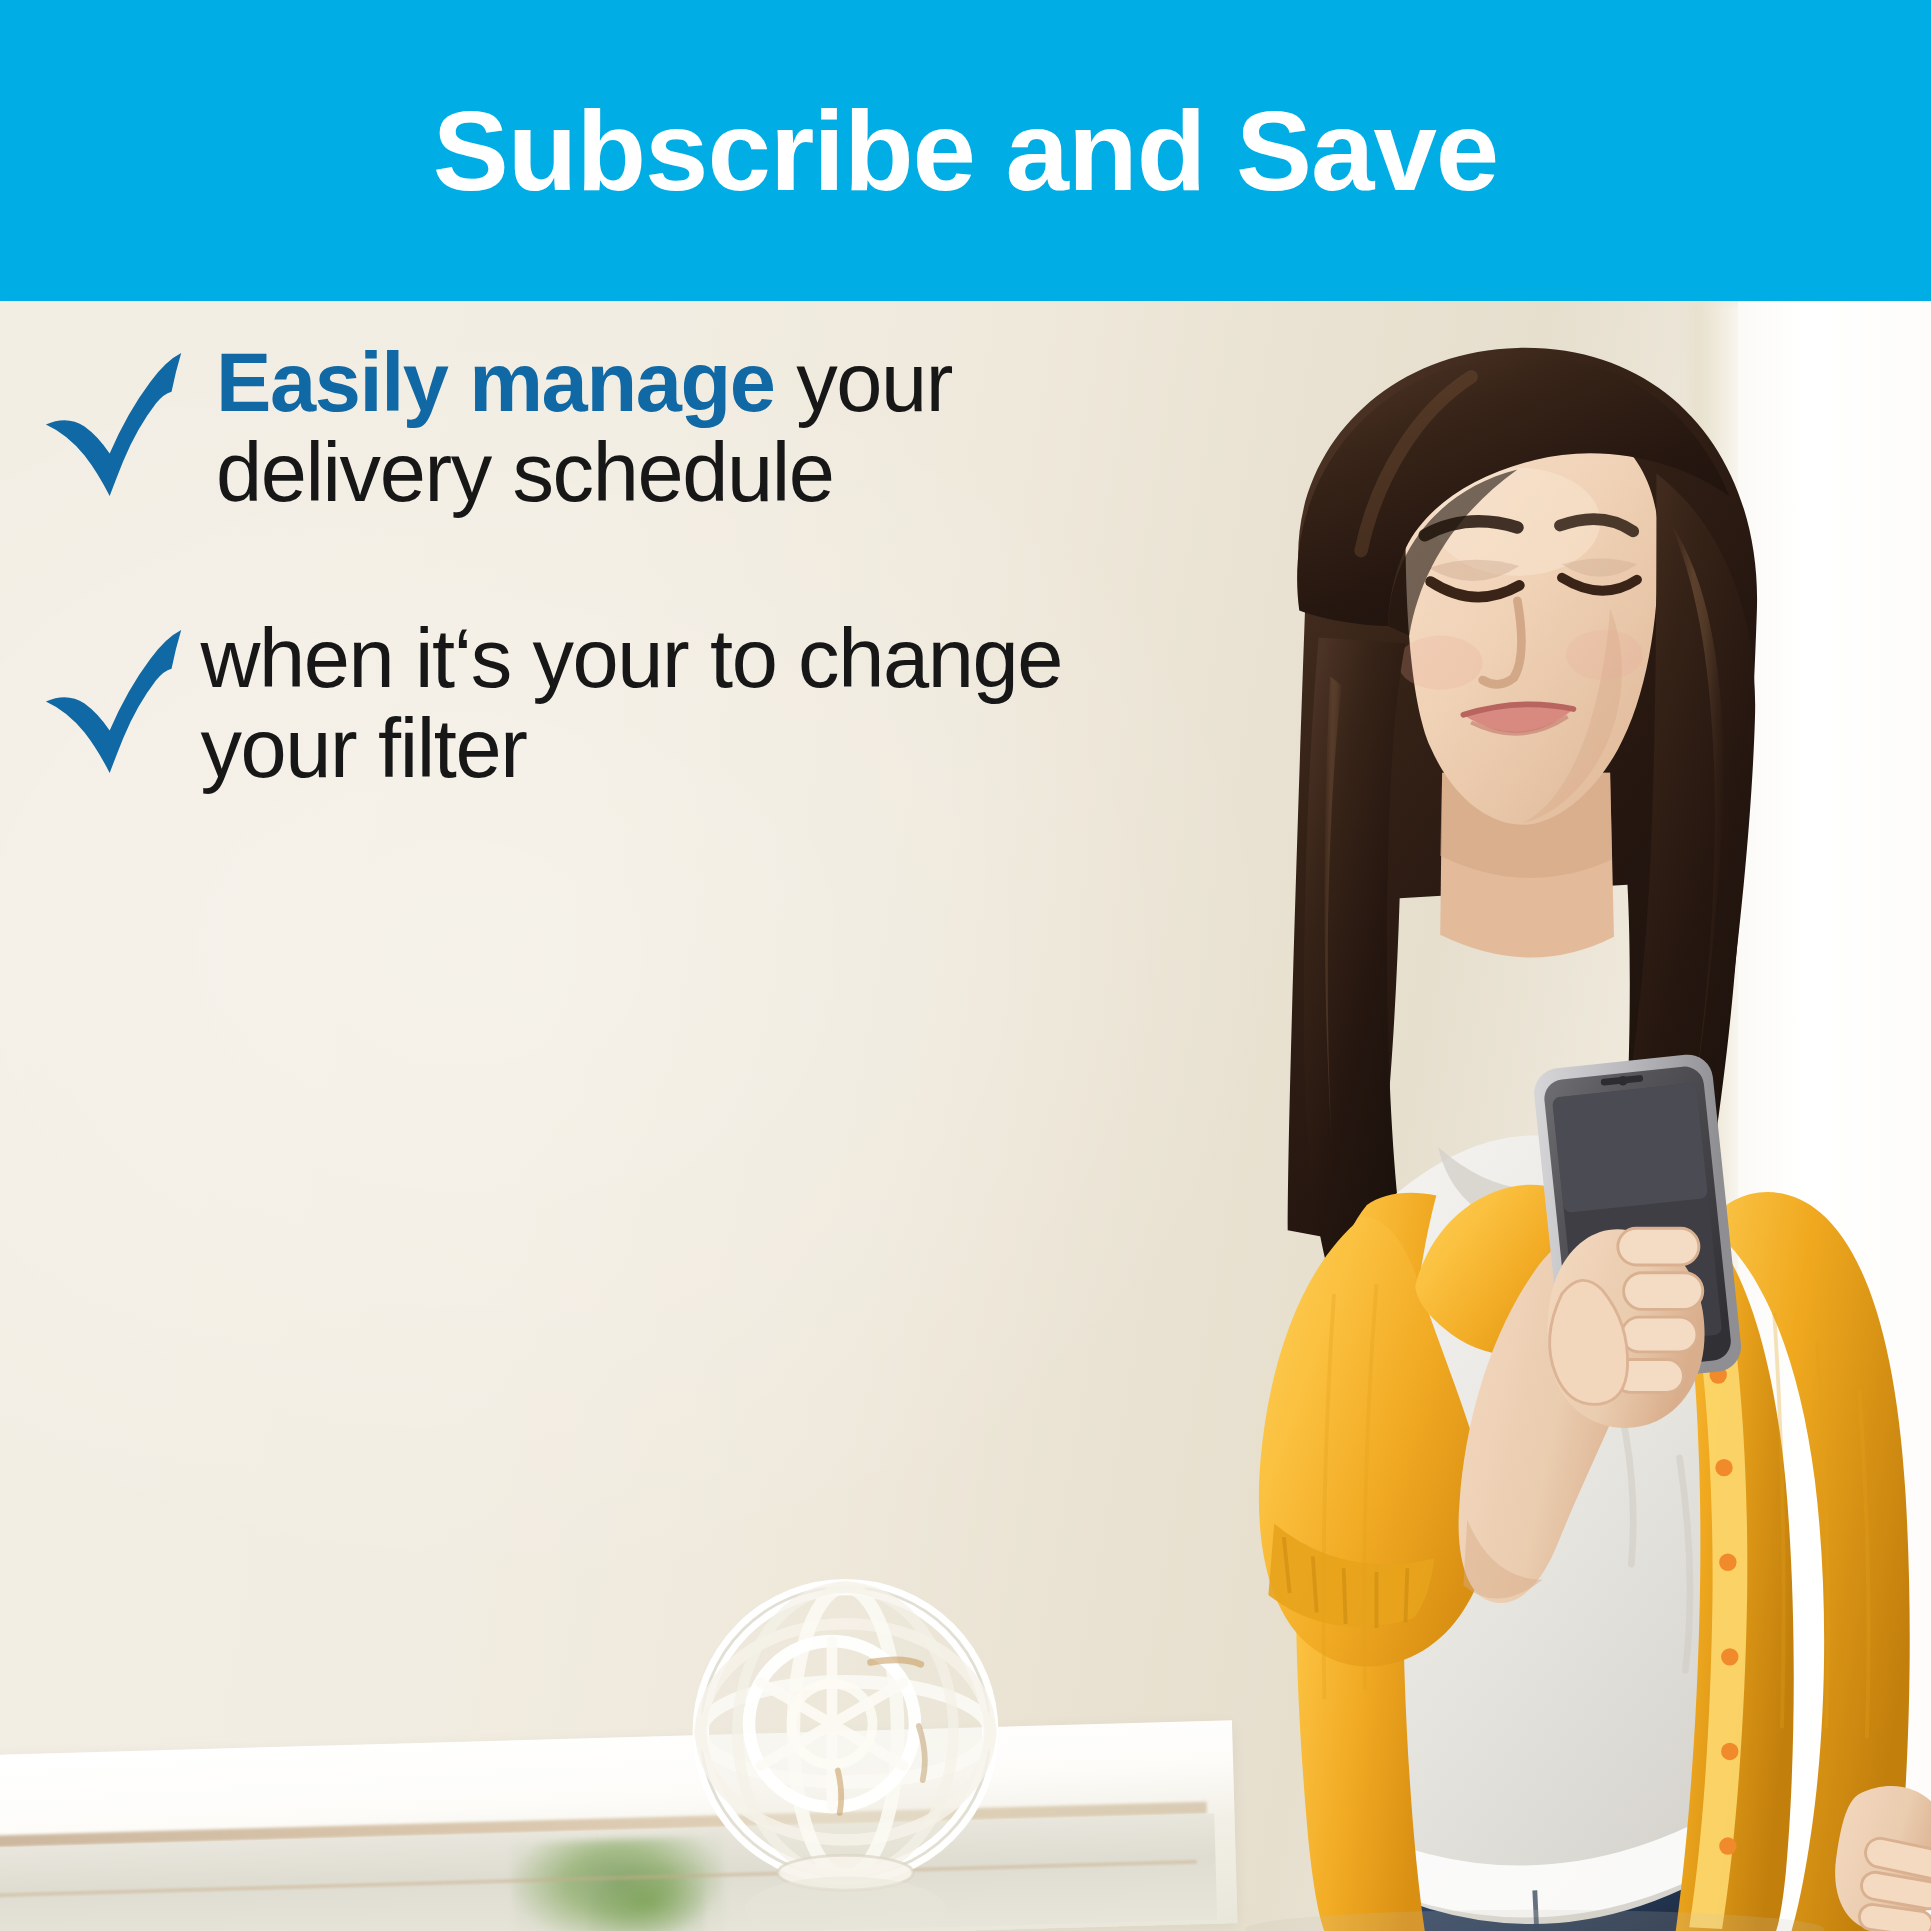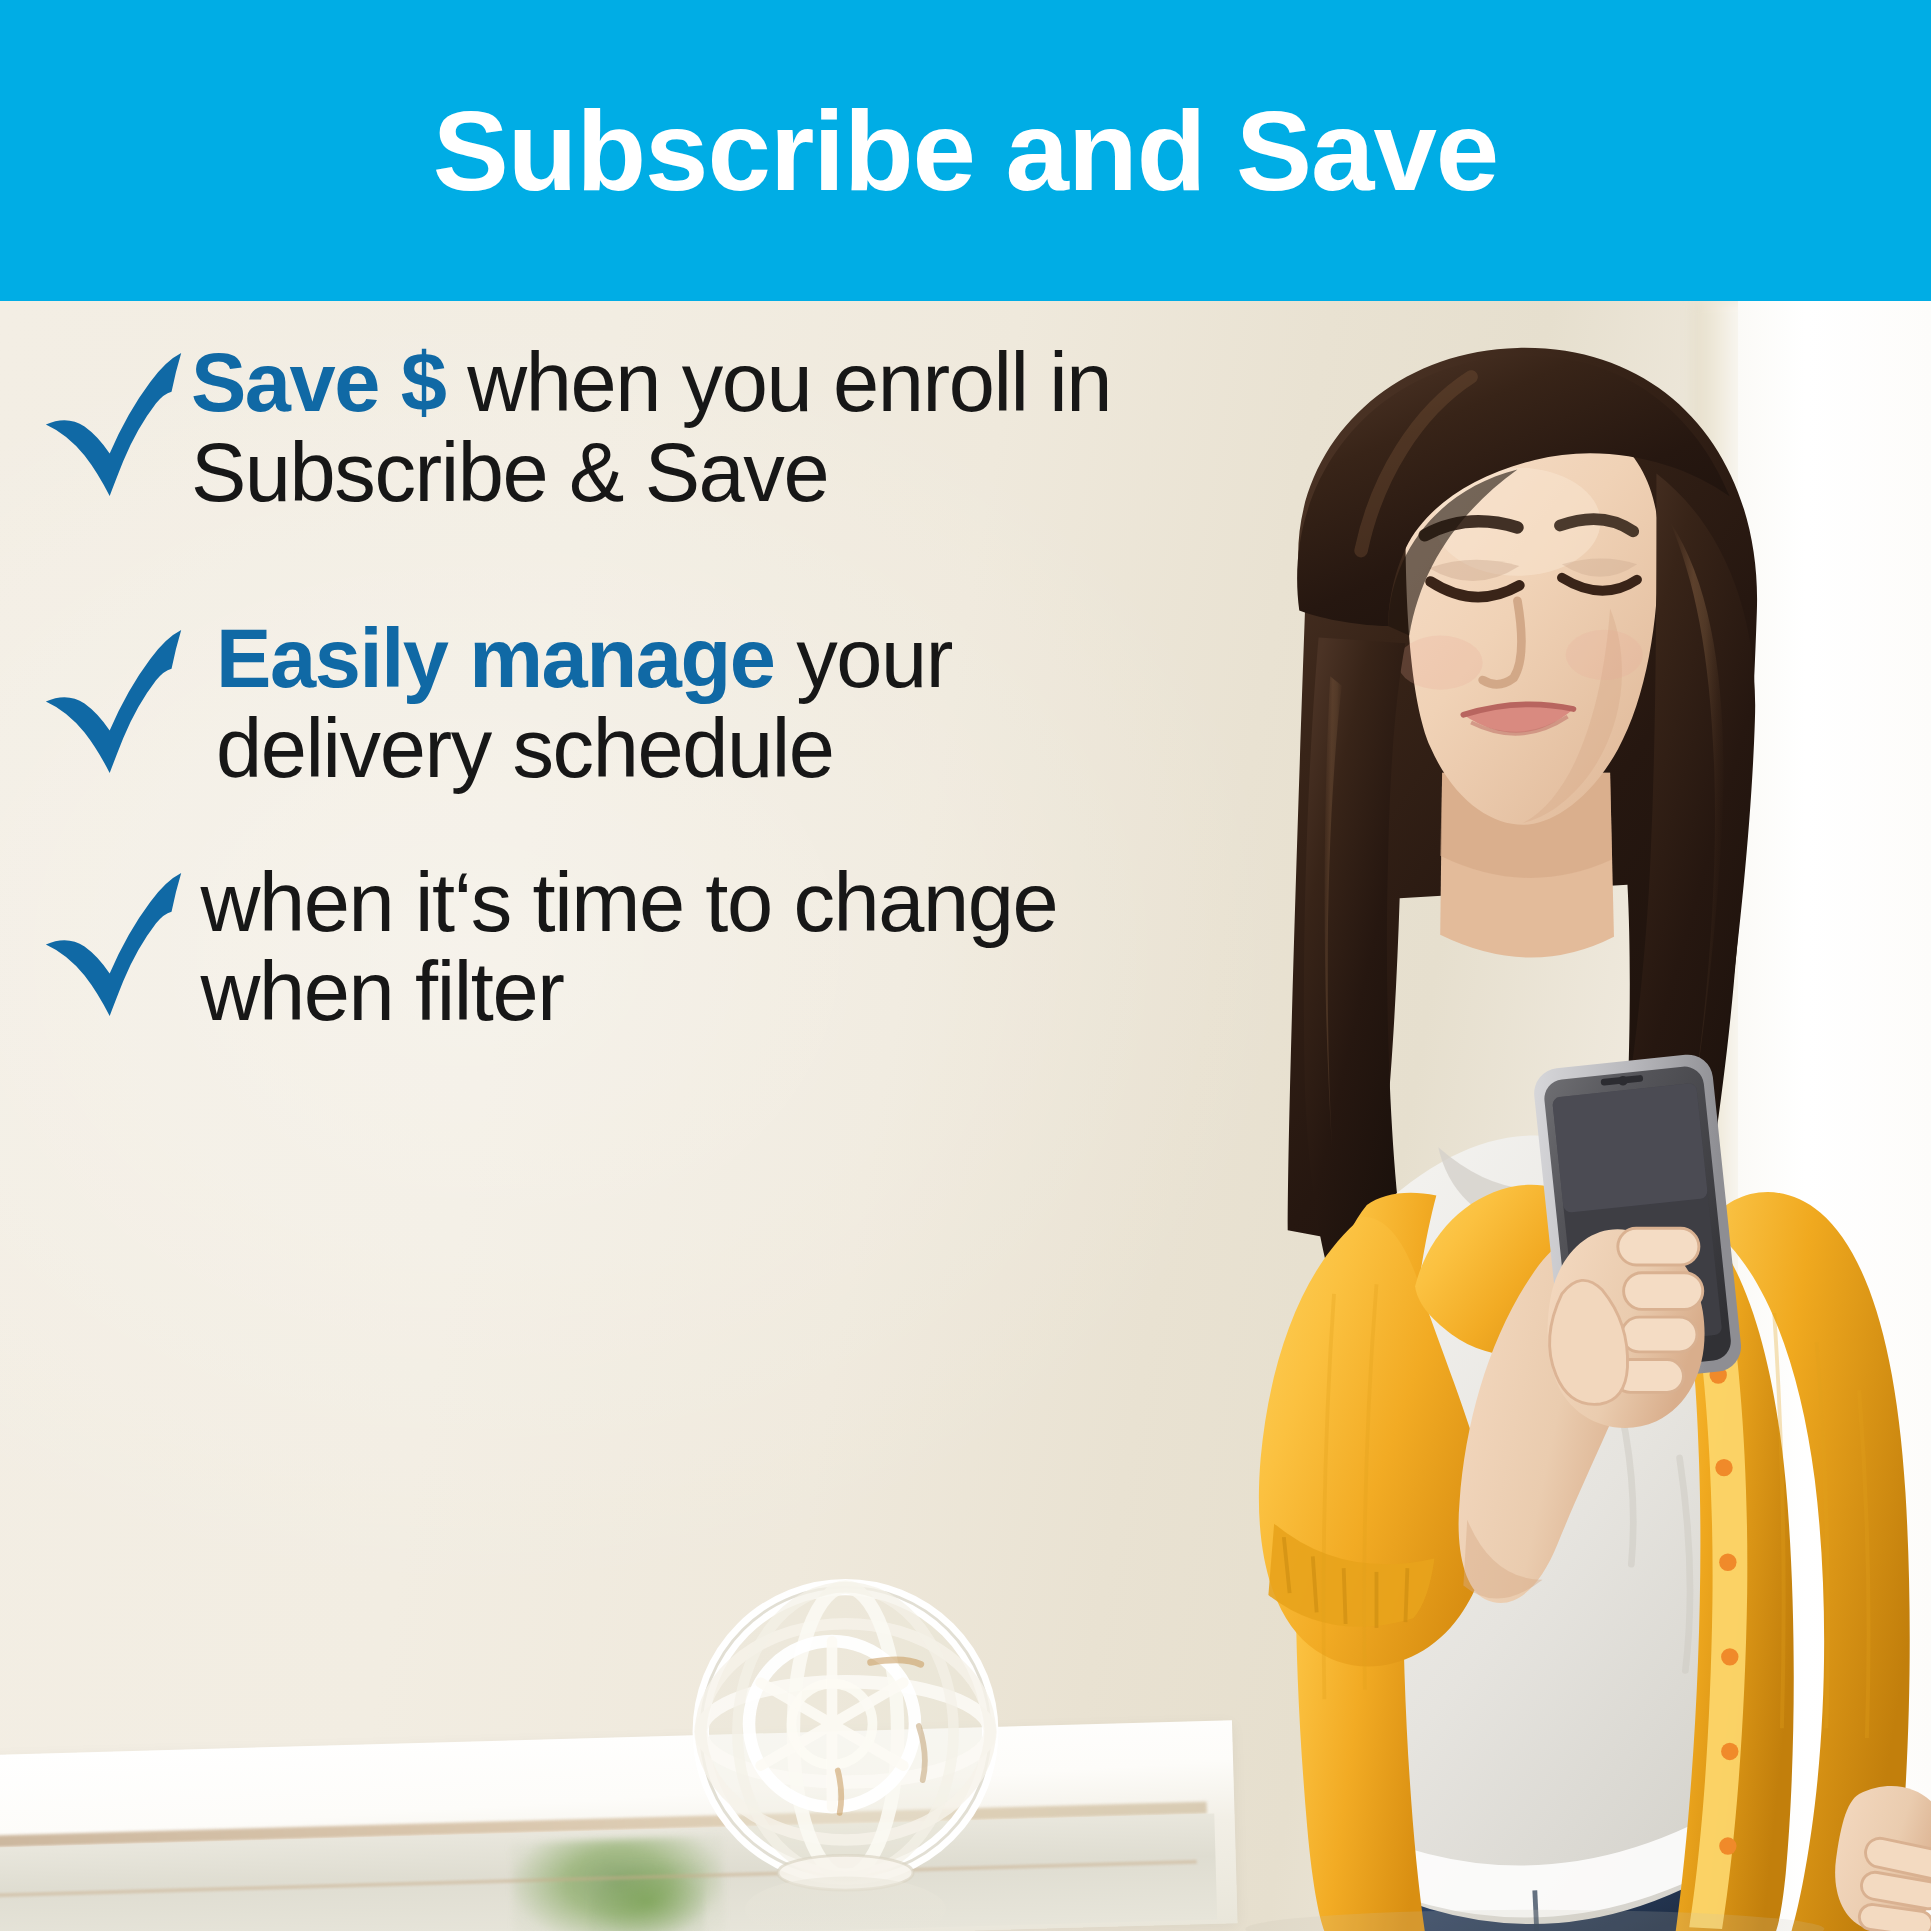--- a/index.html
+++ b/index.html
@@ -492,32 +492,20 @@
       </svg>
     </div>
   </div>
 
   <div class="banner">
     <div class="banner-title">Subscribe and Save</div>
   </div>
 
   <div class="bullets">
 
-    <div class="bullet b1">
-      <div class="check">
-        <svg viewBox="0 0 150 150" xmlns="http://www.w3.org/2000/svg">
-          <path d="M4 74 Q26 64 44 76 Q58 86 70 104 Q88 62 112 30 Q128 8 144 0
-                   Q138 20 134 40 Q126 42 118 52 Q98 78 84 112 Q76 132 70 148
-                   Q58 124 44 106 Q26 84 4 74 Z" fill="#1069a5"></path>
-        </svg>
-      </div>
-      <div class="bullet-text">
-        <span class="hl">Save $</span><span> when you enroll in Subscribe &amp; Save</span>
-      </div>
-    </div>
 
     <div class="bullet b2">
       <div class="check">
         <svg viewBox="0 0 150 150" xmlns="http://www.w3.org/2000/svg">
           <path d="M4 74 Q26 64 44 76 Q58 86 70 104 Q88 62 112 30 Q128 8 144 0
                    Q138 20 134 40 Q126 42 118 52 Q98 78 84 112 Q76 132 70 148
                    Q58 124 44 106 Q26 84 4 74 Z" fill="#1069a5"></path>
         </svg>
       </div>
       <div class="bullet-text">
@@ -527,19 +515,19 @@
 
     <div class="bullet b3">
       <div class="check">
         <svg viewBox="0 0 150 150" xmlns="http://www.w3.org/2000/svg">
           <path d="M4 74 Q26 64 44 76 Q58 86 70 104 Q88 62 112 30 Q128 8 144 0
                    Q138 20 134 40 Q126 42 118 52 Q98 78 84 112 Q76 132 70 148
                    Q58 124 44 106 Q26 84 4 74 Z" fill="#1069a5"></path>
         </svg>
       </div>
       <div class="bullet-text">
-        <span>when it‘s time to change when filter</span>
+        <span>when it‘s your to change your filter</span>
       </div>
     </div>
 
   </div>
 </div>
 
 
 </body></html>

